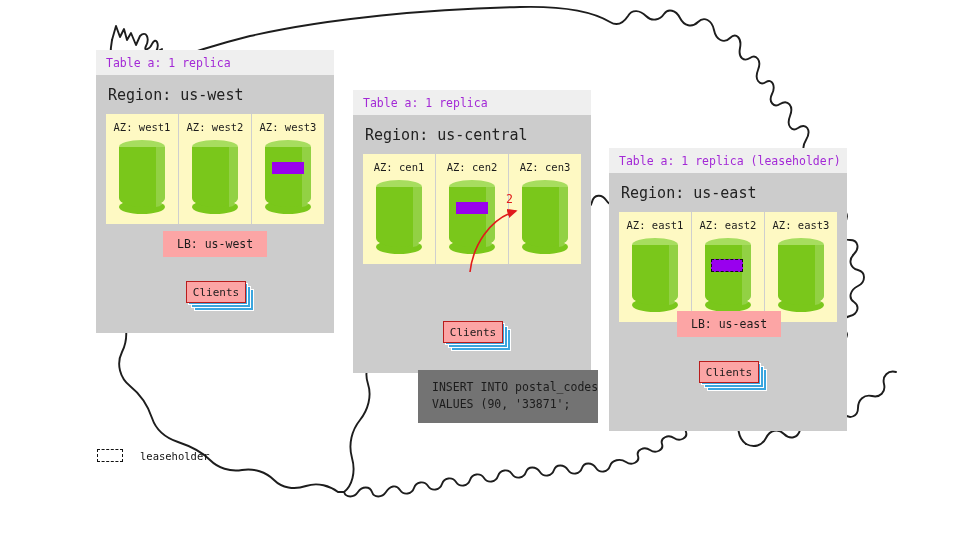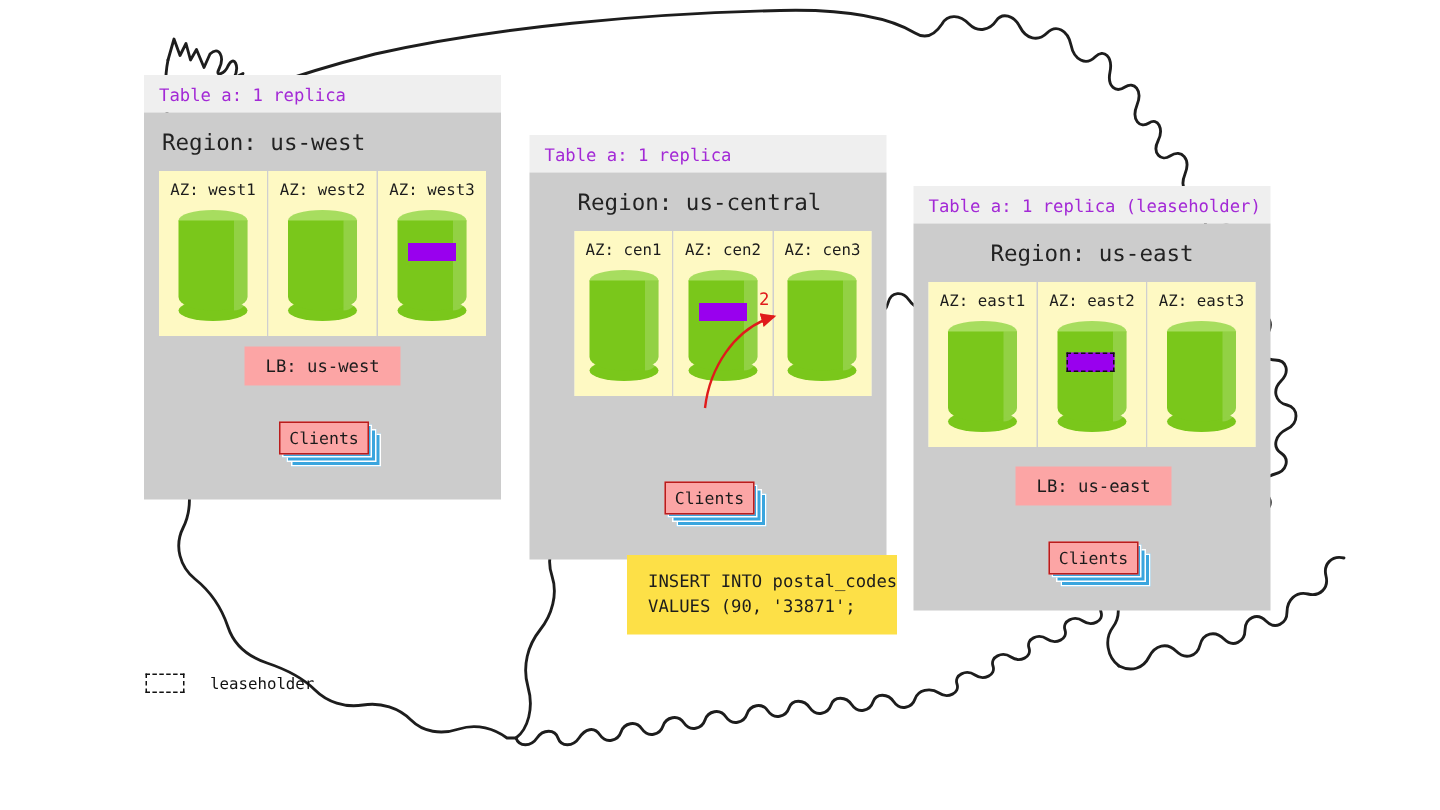--- a/index.html
+++ b/index.html
@@ -99,21 +99,21 @@
   .clients .face{
     position:absolute;left:0;top:0;width:58px;height:20px;
     background:#fca5a5;border:1px solid #b91c1c;
     display:flex;align-items:center;justify-content:center;
     font-size:11px;color:#1b1b1b;
   }
 
   
   .sqlbox{
     position:absolute;
-    background:#fde047;
+    background:#737373;
     padding:9px 14px 11px 14px;
     font-size:11.5px;color:#1c1c1c;
     line-height:1.45;
     white-space:pre;
     z-index:5;
   }
 
   
   .legend{
     position:absolute;display:flex;align-items:center;gap:17px;
@@ -241,21 +241,21 @@
   <div class="lb" style="left:163px;top:231px;">LB: us-west</div>
   <div class="clients" style="left:186px;top:281px;">
     <div class="sheet s3"></div>
     <div class="sheet s2"></div>
     <div class="sheet s1"></div>
     <div class="face">Clients</div>
   </div>
 
   <div class="panel" style="left:353px;top:90px;width:238px;">
     <div class="panel-head">Table a: 1 replica</div>
-    <div class="panel-body" style="height:258px;padding-left:20px;">
+    <div class="panel-body" style="height:258px;">
       <div class="region-title">Region: us-central</div>
       <div class="az-row" style="height:110px;">
         <div class="az-cell">
           <div class="az-label">AZ: cen1</div>
           <div class="cyl">
             <div class="top"></div>
             <div class="bottomcap"></div>
             <div class="body"></div>
           </div>
         </div>
@@ -291,21 +291,21 @@
   <svg id="arrow-svg" viewBox="0 0 960 540">
     <defs>
       <marker id="redhead" markerWidth="7" markerHeight="7" refX="5.4" refY="3" orient="auto">
         <path d="M0,0 L6.4,3 L0,6 z" fill="#e01b1b"></path>
       </marker>
     </defs>
     <path d="M470,272 C473,246 489,219 516,211" fill="none" stroke="#e01b1b" stroke-width="1.6" marker-end="url(#redhead)"></path>
   </svg>
   <div class="arrow-label" style="left:506px;top:192px;">2</div>
 
-  <div class="panel" style="left:609px;top:124px;width:238px;text-align:center;">
+  <div class="panel" style="left:609px;top:148px;width:238px;">
     <div class="panel-head">Table a: 1 replica (leaseholder)</div>
     <div class="panel-body" style="height:258px;">
       <div class="region-title">Region: us-east</div>
       <div class="az-row" style="height:110px;">
         <div class="az-cell">
           <div class="az-label">AZ: east1</div>
           <div class="cyl">
             <div class="top"></div>
             <div class="bottomcap"></div>
             <div class="body"></div>

